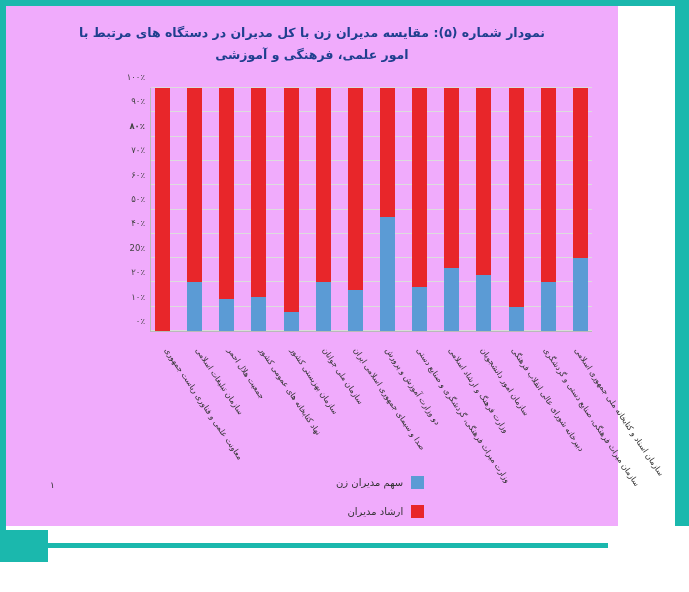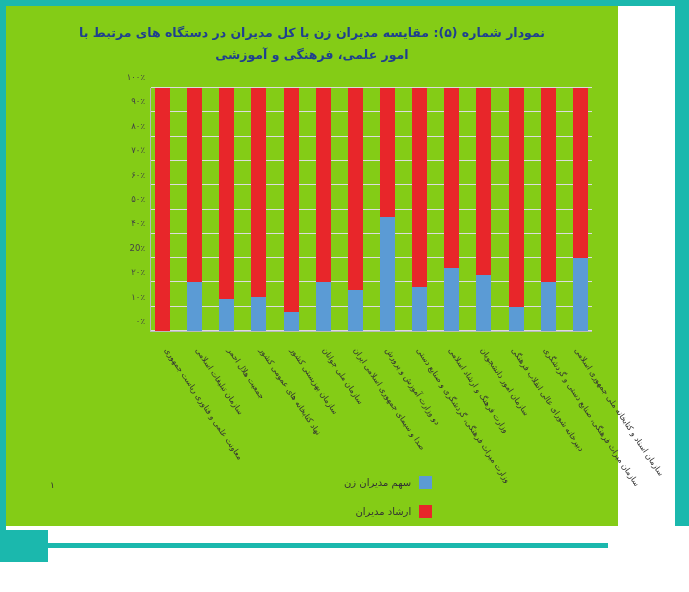--- a/index.html
+++ b/index.html
@@ -21,21 +21,21 @@
     position:absolute;right:0;top:6px;width:14px;height:520px;background:#1bb8ad;
   }
   .deco-bottom-block{
     position:absolute;left:0;bottom:30px;width:48px;height:32px;background:#1bb8ad;
   }
   .deco-bottom-line{
     position:absolute;left:48px;bottom:44px;width:560px;height:5px;background:#1bb8ad;
   }
   .page{
     position:absolute;left:6px;top:6px;width:612px;height:520px;
-    background:#84cc16;
+    background:#f0abfc;
   }
   .title{
     text-align:center;
     color:#1f3f8f;
     font-weight:bold;
     font-size:12.5px;
     line-height:22px;
     direction:rtl;
     margin:16px 70px 0 70px;
   }
@@ -90,21 +90,20 @@
     line-height:10px;
   }
   
   .legend{
     position:absolute;left:330px;top:470px;
     direction:rtl;
   }
   .legend-row{
     display:flex;align-items:center;gap:8px;margin-bottom:16px;
     flex-direction:row;
-    margin-left:8px;
   }
   .swatch{width:13px;height:13px;display:inline-block;}
   .legend-label{font-size:10px;color:#333;direction:rtl;}
   .page-num{
     position:absolute;left:44px;bottom:36px;font-size:9px;color:#333;
   }
 </style>
 </head>
 <body>
 
@@ -139,21 +138,21 @@
           <div class="gridline" style="bottom: 50%;">
             <div class="ytick" style="bottom: 50%;">۵۰٪</div>
           </div>
           <div class="gridline" style="bottom: 60%;">
             <div class="ytick" style="bottom: 60%;">۶۰٪</div>
           </div>
           <div class="gridline" style="bottom: 70%;">
             <div class="ytick" style="bottom: 70%; font-family: Liberation Serif, serif;">۷۰٪</div>
           </div>
           <div class="gridline" style="bottom: 80%;">
-            <div class="ytick" style="bottom: 80%;">۸۰٪</div>
+            <div class="ytick" style="bottom: 80%; font-weight: bold;">۸۰٪</div>
           </div>
           <div class="gridline" style="bottom: 90%;">
             <div class="ytick" style="bottom: 90%; margin-left: 23px;">۹۰٪</div>
           </div>
           <div class="gridline" style="bottom: 100%;">
             <div class="ytick" style="bottom: 100%;">۱۰۰٪</div>
           </div>
         </div>
       <div class="bars" id="bars">
           <div class="barcol">

